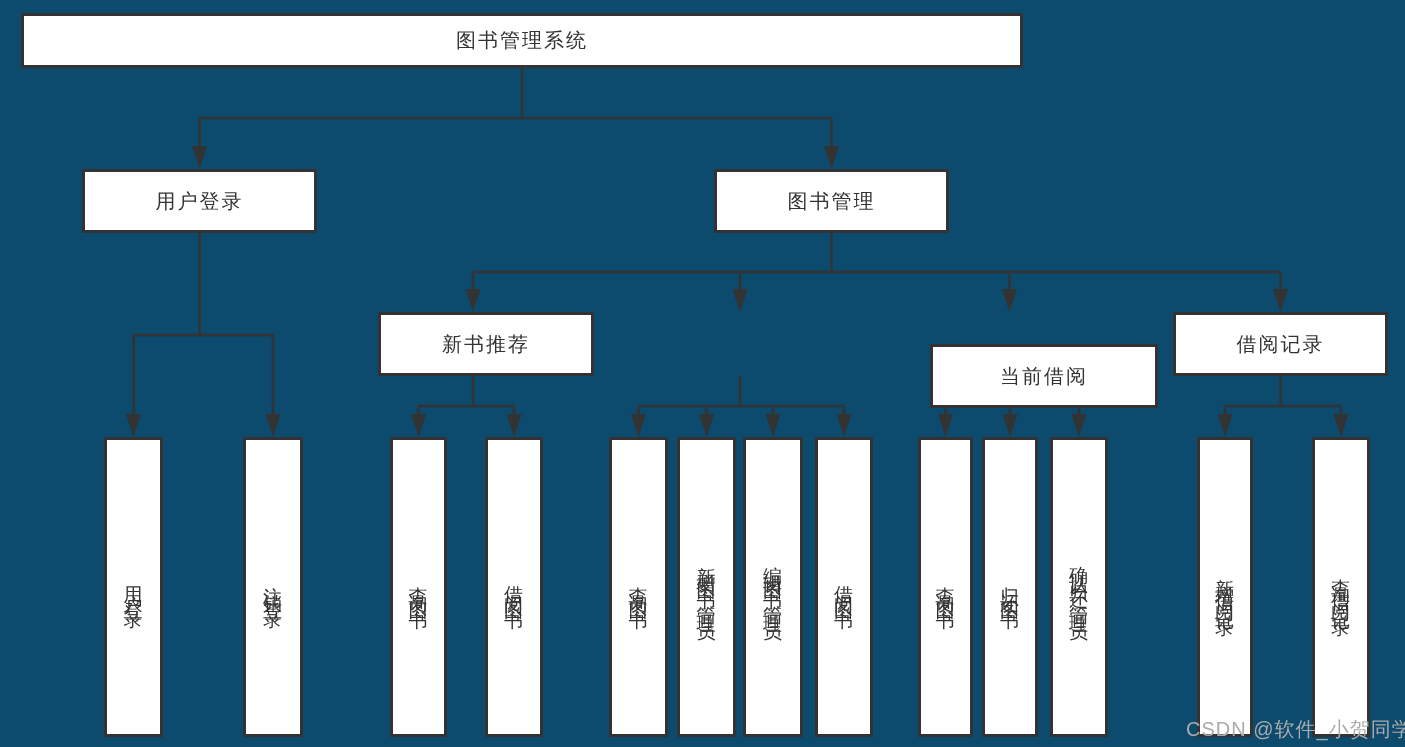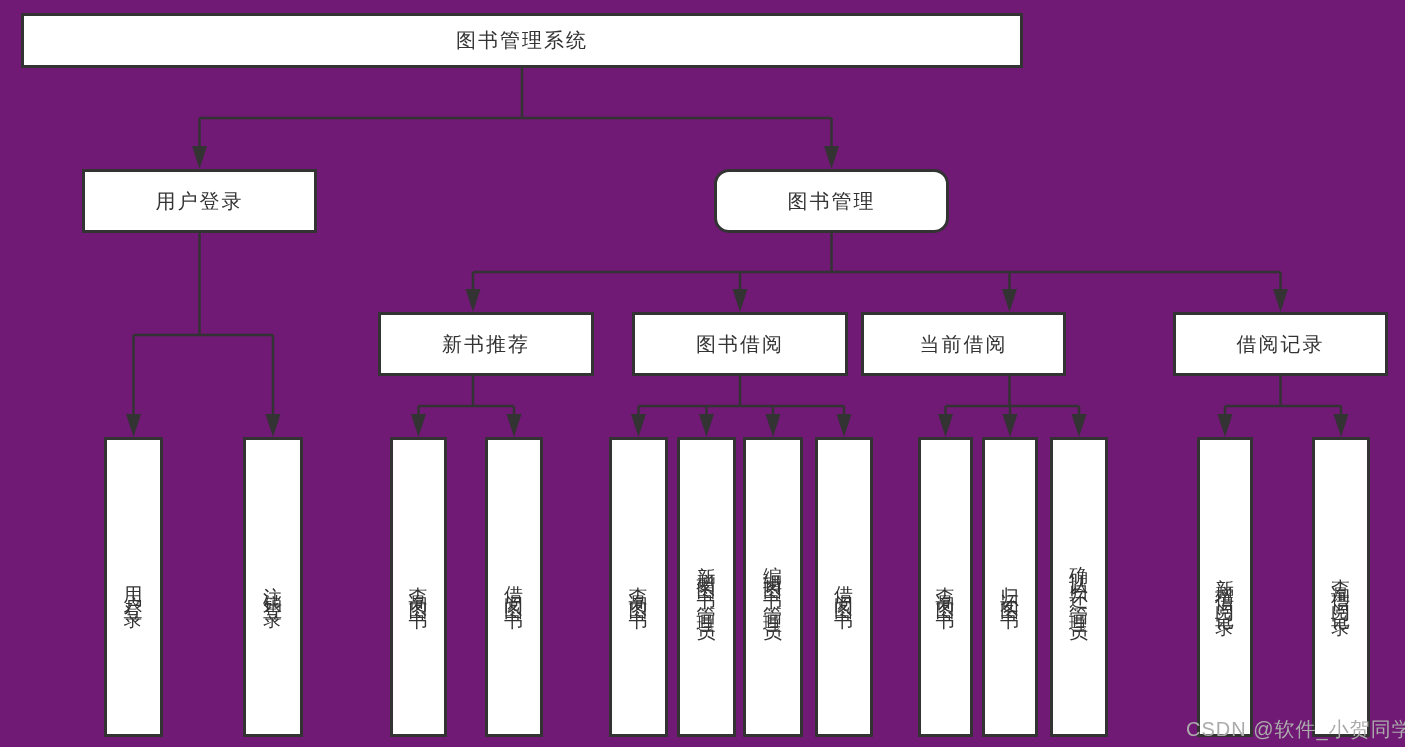--- a/index.html
+++ b/index.html
@@ -1,19 +1,19 @@
 <!DOCTYPE html>
 <html><head>
 <meta charset="utf-8">
 <style>
   html,body{margin:0;padding:0;background:#ffffff;}
   #stage{
     position:relative;
     width:1405px;height:747px;
-    background:#701a75;
+    background:#0c4a6e;
     font-family:"Liberation Sans","DejaVu Sans",sans-serif;
     overflow:hidden;
   }
   #wires{position:absolute;left:0;top:0;z-index:1;}
   .node{
     position:absolute;
     box-sizing:border-box;
     border:3px solid #333333;
     background:#ffffff;
     display:flex;align-items:center;justify-content:center;
@@ -96,31 +96,28 @@
     </g>
   </svg>
 
   <div class="node h-node root">
     <span>图书管理系统</span>
   </div>
 
   <div class="node h-node lvl2" style="left:82px;width:235px;">
     <span>用户登录</span>
   </div>
-  <div class="node h-node lvl2" style="left:714px;width:235px;border-radius:15px;">
+  <div class="node h-node lvl2" style="left:714px;width:235px;">
     <span>图书管理</span>
   </div>
 
   <div class="node h-node lvl3" style="left:378px;width:216px;">
     <span>新书推荐</span>
   </div>
-  <div class="node h-node lvl3" style="left:632px;width:216px;">
-    <span>图书借阅</span>
-  </div>
-  <div class="node h-node lvl3" style="left:861px;width:205px;">
+  <div class="node h-node lvl3" style="left:930px;width:228px;margin-top:32px;">
     <span>当前借阅</span>
   </div>
   <div class="node h-node lvl3" style="left:1173px;width:215px;">
     <span>借阅记录</span>
   </div>
 
   <div class="node leaf" style="left:104px;width:59px;">
     <span class="v-label">用户登录</span>
   </div>
   <div class="node leaf" style="left:243px;width:60px;">

